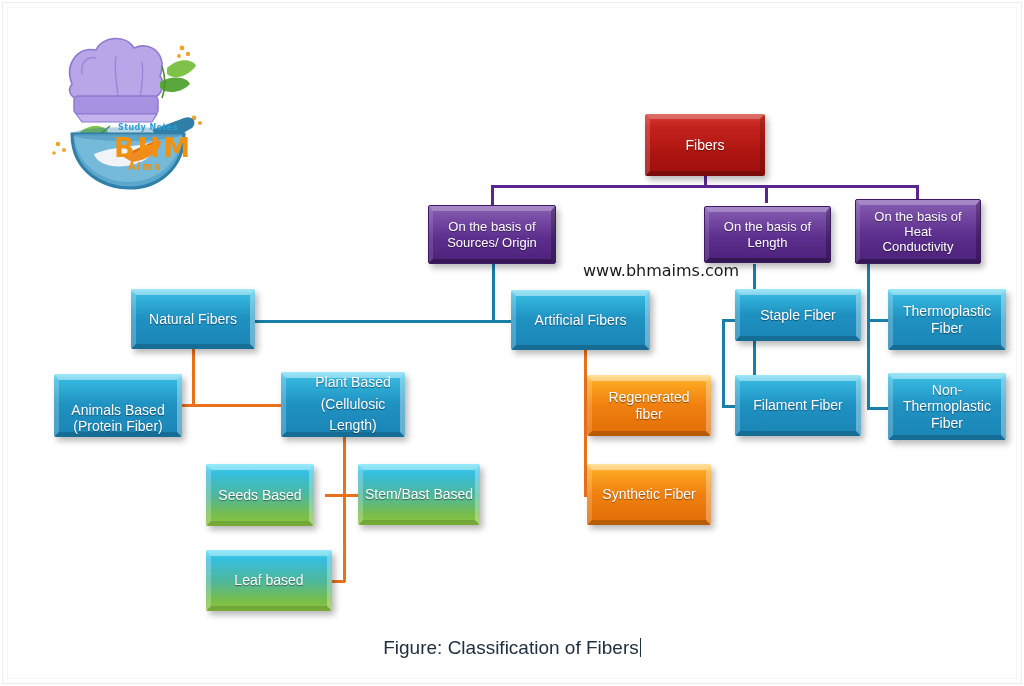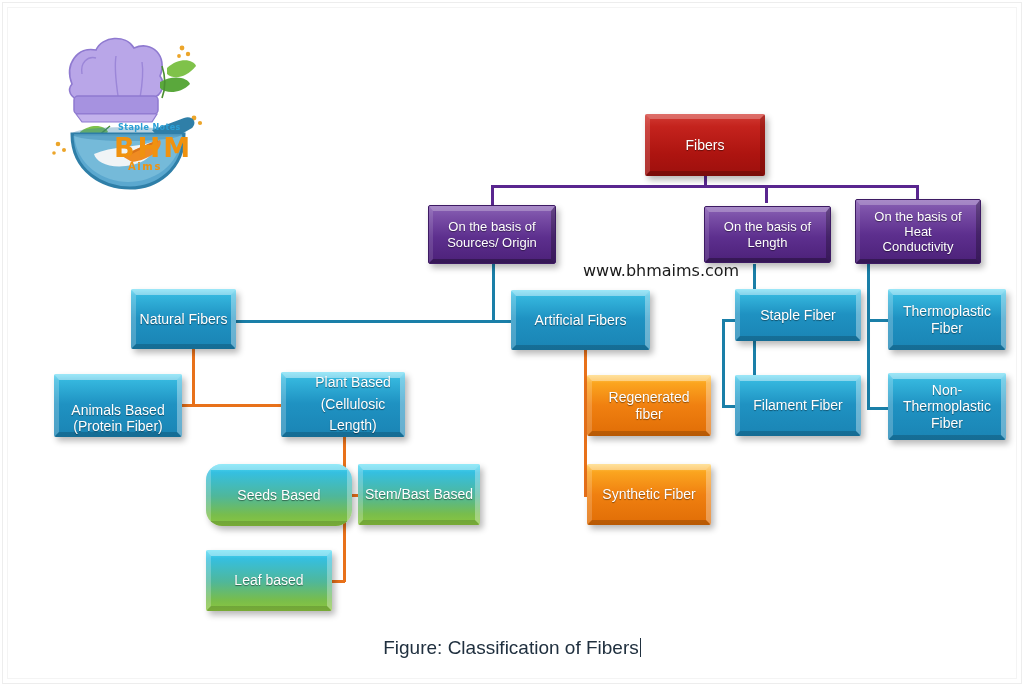--- a/index.html
+++ b/index.html
@@ -215,21 +215,21 @@
       <g>
         <path d="M118 108 L150 96 C158 93 164 100 158 106 L130 122 Z" fill="#2f7fa8"></path>
         <path d="M38 112 C38 150 70 166 96 166 C122 166 150 148 150 112 Z" fill="#5ba8cf" stroke="#2f7fa8" stroke-width="3"></path>
         <path d="M40 112 C42 144 70 160 94 160 C118 160 146 145 148 112 Z" fill="#8fcbe3" opacity="0.5"></path>
         <path d="M60 132 C78 124 100 126 118 120 C124 132 110 142 92 144 C74 146 62 140 60 132 Z" fill="#f0f4f6"></path>
         <path d="M88 134 C102 126 116 122 126 118 C130 126 116 138 98 140 Z" fill="#ef8b22"></path>
         <path d="M96 132 C106 126 116 122 124 119" fill="none" stroke="#d9731a" stroke-width="2"></path>
         <ellipse cx="93" cy="112" rx="55" ry="7" fill="#2f7fa8" opacity="0.35"></ellipse>
       </g>
     </svg>
-    <div class="logo-text-sn">Staple Notes</div>
+    <div class="logo-text-sn">Study Notes</div>
     <div class="logo-text-bhm">BHM</div>
     <div class="logo-text-aims">Aims</div>
   </div>
 
   <div class="conn v purple-line" style="left:704px; top:176px; height:12px;"></div>
   <div class="conn h purple-line" style="left:491px; top:185px; width:428px;"></div>
   <div class="conn v purple-line" style="left:491px; top:185px; height:22px;"></div>
   <div class="conn v purple-line" style="left:765px; top:185px; height:18px;"></div>
   <div class="conn v purple-line" style="left:916px; top:185px; height:14px;"></div>
 
@@ -275,21 +275,21 @@
   </div>
 
   <div class="node n-purple" style="left:855px; top:199px; width:126px; height:65px;">
     <span class="lbl">
       <span>On the basis of</span><br>
       <span>Heat</span><br>
       <span>Conductivity</span>
     </span>
   </div>
 
-  <div class="node n-blue" style="left:131px; top:289px; width:105px; height:60px;">
+  <div class="node n-blue" style="left:131px; top:289px; width:124px; height:60px;">
     <span class="lbl">Natural Fibers</span>
   </div>
 
   <div class="node n-blue" style="left:511px; top:290px; width:139px; height:60px;">
     <span class="lbl">Artificial Fibers</span>
   </div>
 
   <div class="node n-blue" style="left:735px; top:289px; width:126px; height:52px;">
     <span class="lbl">Staple Fiber</span>
   </div>
@@ -328,21 +328,21 @@
   </div>
 
   <div class="node n-orange" style="left:587px; top:375px; width:124px; height:61px;">
     <span class="lbl">Regenerated fiber</span>
   </div>
 
   <div class="node n-orange" style="left:587px; top:464px; width:124px; height:61px;">
     <span class="lbl">Synthetic Fiber</span>
   </div>
 
-  <div class="node n-green" style="left:206px; top:464px; width:146px; height:62px;border-radius:16px;">
+  <div class="node n-green" style="left:206px; top:464px; width:108px; height:62px;">
     <span class="lbl">Seeds Based</span>
   </div>
 
   <div class="node n-green" style="left:358px; top:464px; width:122px; height:61px;">
     <span class="lbl">Stem/Bast Based</span>
   </div>
 
   <div class="node n-green" style="left:206px; top:550px; width:126px; height:61px;">
     <span class="lbl">Leaf based</span>
   </div>

